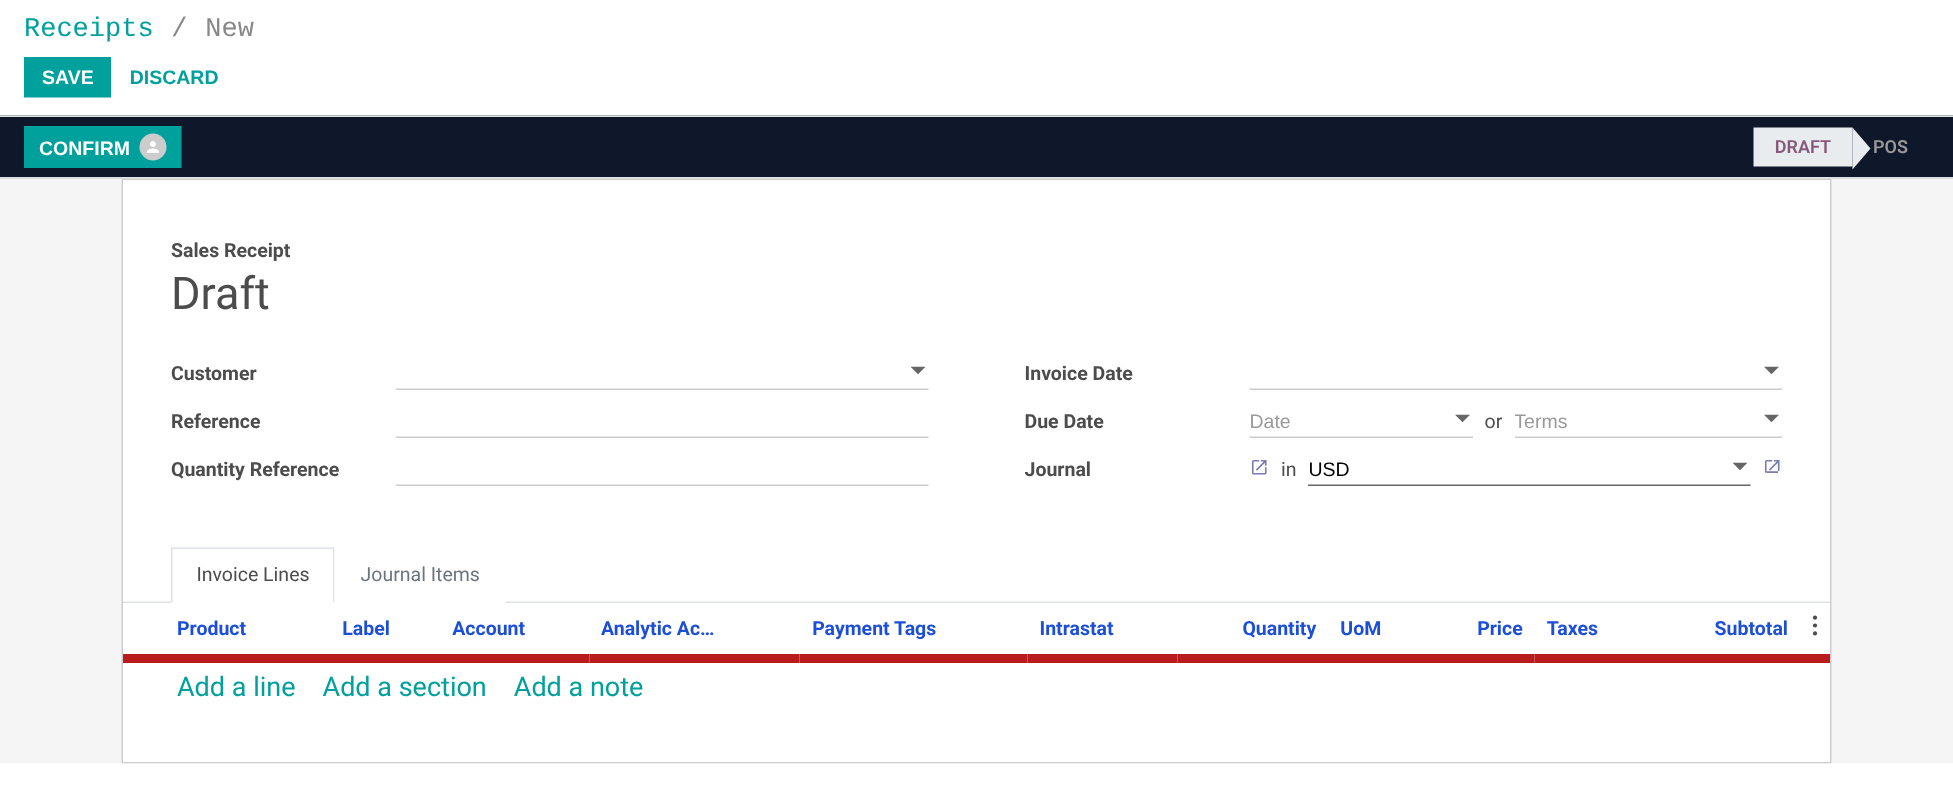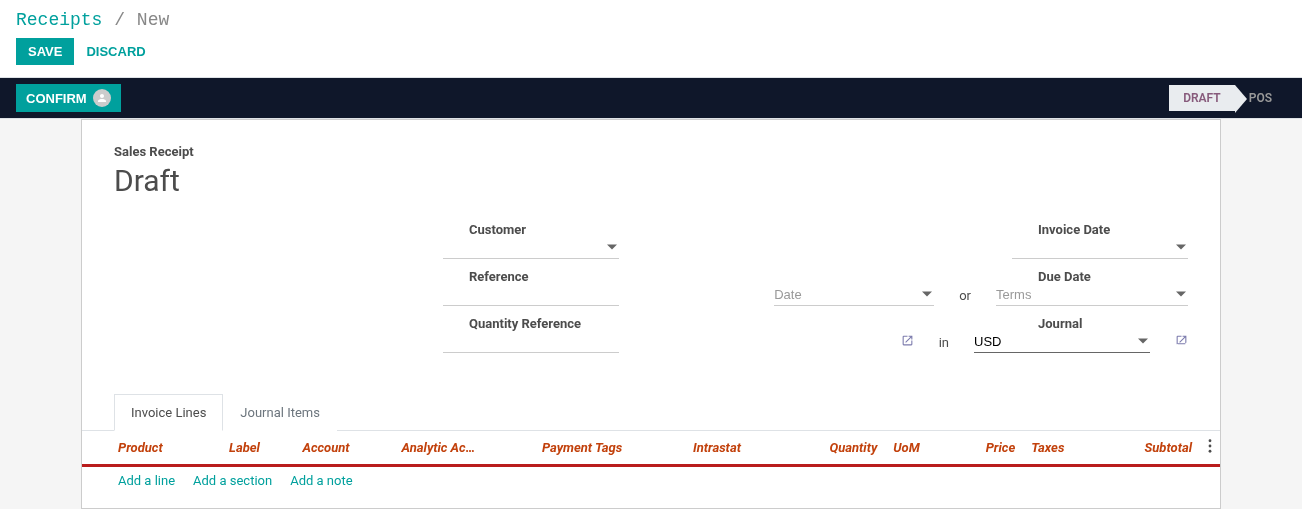--- a/index.html
+++ b/index.html
@@ -18,51 +18,51 @@
 .status-left { display: flex; align-items: center; gap: 8px; }
 .btn-confirm { background: #00a09d; color: #fff; border: none; padding: 5px 10px; font-weight: 600; font-size: 13px; cursor: pointer; text-transform: uppercase; display: flex; align-items: center; gap: 6px; }
 .avatar-dot { width: 18px; height: 18px; border-radius: 50%; background: #ccc; display: inline-flex; align-items: center; justify-content: center; }
 .avatar-dot svg { width: 12px; height: 12px; fill: #fff; }
 .status-right { display: flex; align-items: center; }
 .status-step { padding: 6px 14px; font-size: 12px; font-weight: 600; color: #999; position: relative; text-transform: uppercase; }
 .status-step.active { background: #e9ecef; color: #875a7b; }
 .status-step.active::after { content: ""; position: absolute; right: -12px; top: 0; bottom: 0; width: 0; height: 0; border-top: 14px solid transparent; border-bottom: 14px solid transparent; border-left: 12px solid #e9ecef; }
 
 .form-sheet-bg { background: #f5f5f5; padding: 0; }
-.form-sheet { max-width: 1140px; margin: 0 auto; background: #fff; border: 1px solid #ccc; padding: 24px 0 0; min-height: 390px; }
+.form-sheet { max-width: 1140px; margin: 0 auto; background: #fff; border: 1px solid #ccc; padding: 40px 0 0; min-height: 390px; }
 
 .sheet-header { padding: 0 32px 16px; }
 .title-label { font-weight: 700; font-size: 13px; color: #4c4c4c; margin-bottom: 4px; }
 .title-draft { font-size: 30px; color: #4c4c4c; font-weight: 400; }
 
 .form-fields { display: flex; gap: 64px; padding: 8px 32px 24px; }
 .form-col { flex: 1; display: flex; flex-direction: column; gap: 10px; }
-.form-row { display: flex; align-items: flex-end; flex-direction: column; }
+.form-row { display: flex; align-items: center; }
 .form-row .label { width: 150px; font-weight: 700; font-size: 13px; color: #4c4c4c; }
 .form-row .field { flex: 1; position: relative; }
 .field-input { width: 100%; border: none; border-bottom: 1px solid #ccc; padding: 3px 0; font-size: 13px; background: transparent; outline: none; }
 .dropdown-wrap { position: relative; flex: 1; }
 .dropdown-wrap .caret { position: absolute; right: 2px; top: 50%; transform: translateY(-50%); pointer-events: none; }
 .caret svg { width: 10px; height: 10px; fill: #666; }
-.inline-group { display: flex; align-items: center; gap: 25px; flex: 1; }
+.inline-group { display: flex; align-items: center; gap: 8px; flex: 1; }
 .inline-text { font-size: 13px; color: #4c4c4c; }
 .ext-link svg { width: 13px; height: 13px; fill: #7c7bad; cursor: pointer; }
 .field-input.dark { border-bottom: 1px solid #666; }
 input::placeholder { color: #999; }
 
 .tabs { padding: 0 32px; border-bottom: 1px solid #dee2e6; display: flex; }
 .tab { padding: 10px 16px; border: 1px solid transparent; border-bottom: none; color: #6c757d; cursor: pointer; font-size: 13px; position: relative; top: 1px; background: #fff; margin-top: 16px; }
 .tab.active { border-color: #dee2e6; border-top: 1px solid #dee2e6; color: #4c4c4c; background: #fff; border-bottom: 1px solid #fff; }
 
 .table-wrap { padding: 0 0 0 0; }
 .table-wrap table { width: 100%; border-collapse: collapse; }
-.table-wrap th { text-align: left; padding: 8px 8px; font-weight: 700; font-size: 13px; color: #c2410c; border-bottom: 3px solid #b91c1c; white-space: nowrap; font-style: italic; }
+.table-wrap th { text-align: left; padding: 8px 8px; font-weight: 700; font-size: 13px; color: #1d4ed8; border-bottom: 6px solid #b91c1c; white-space: nowrap; }
 .table-wrap th:first-child { padding-left: 36px; }
 .table-wrap th.right { text-align: right; }
-.table-wrap td { padding: 6px 8px; font-size: 13px; }
+.table-wrap td { padding: 6px 8px; font-size: 18px; }
 .table-wrap td:first-child { padding-left: 36px; }
 .add-links { display: flex; gap: 18px; }
 .add-links a { color: #00a09d; text-decoration: none; cursor: pointer; }
 .kebab { text-align: center; width: 20px; padding-right: 10px; cursor:pointer;}
 .kebab svg { width: 4px; height: 14px; fill: #4c4c4c; }
 </style>
 </head>
 <body>
 
 <div class="breadcrumb-bar">

